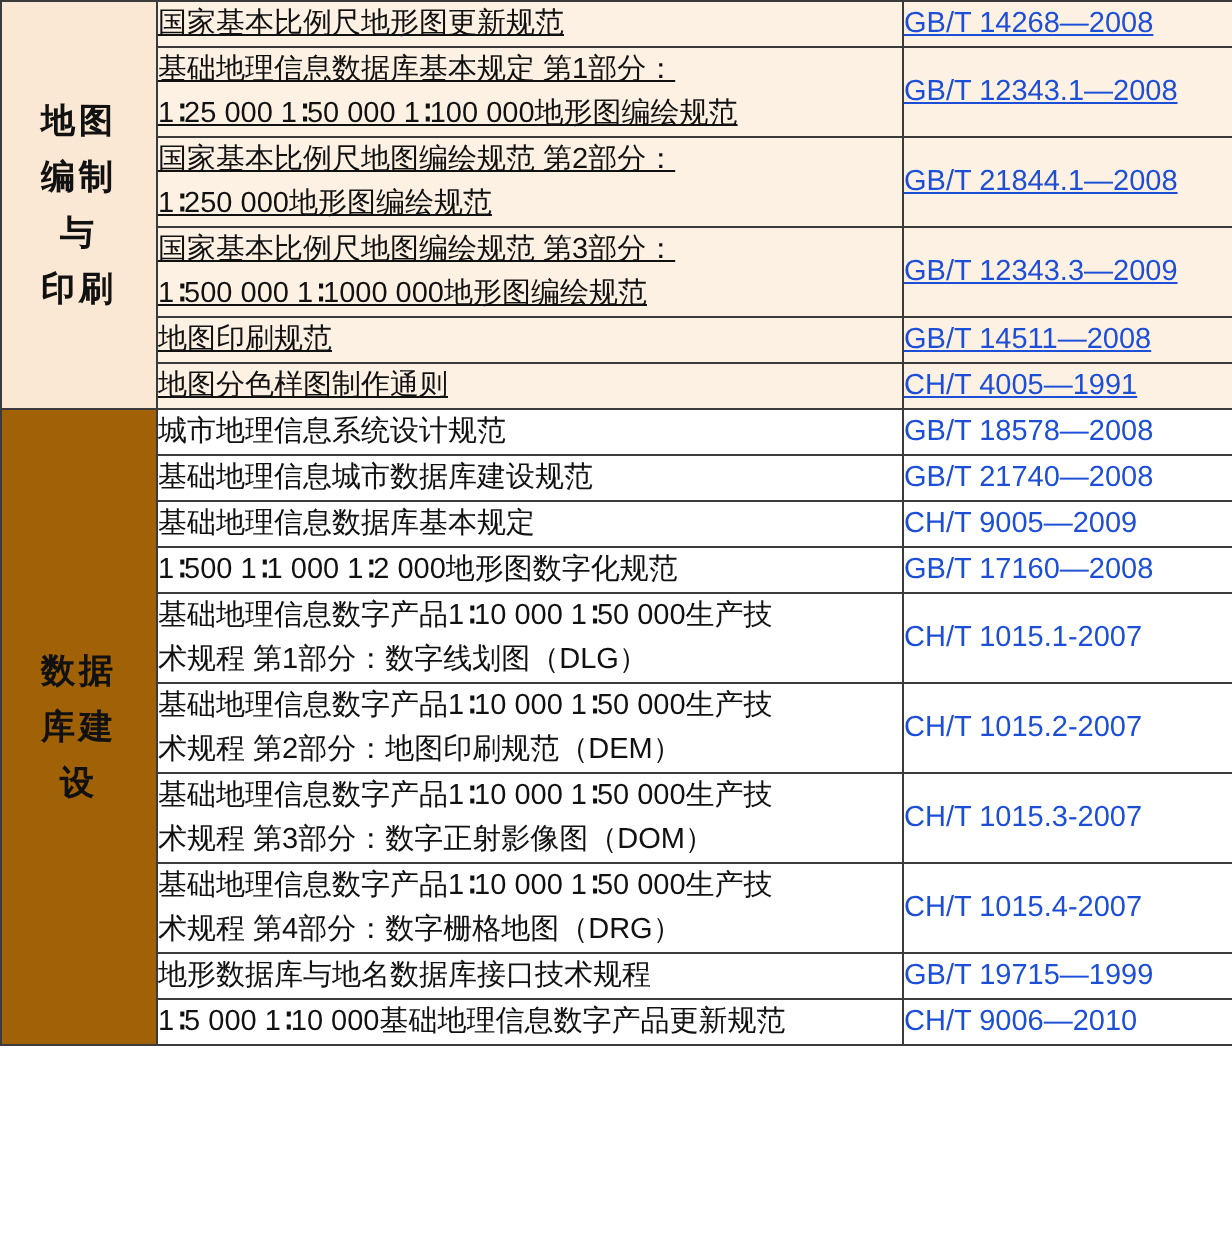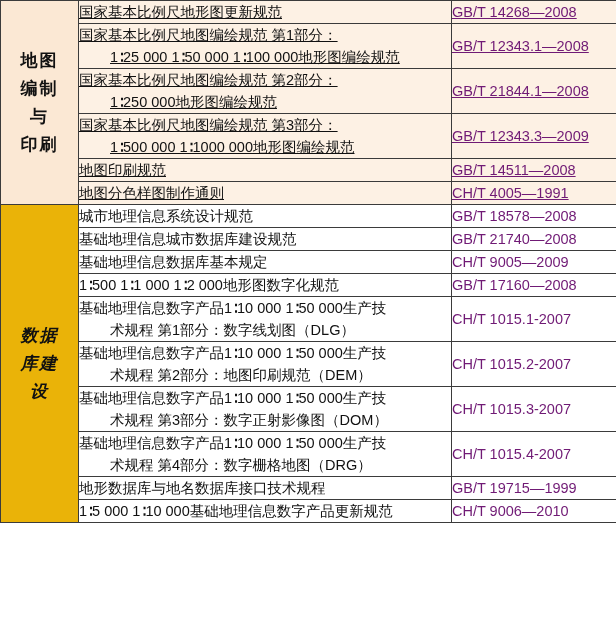--- a/index.html
+++ b/index.html
@@ -31,33 +31,32 @@
   td.cat {
     background: #fbe8d4;
     text-align: center;
     font-size: 17px;
     font-weight: bold;
     letter-spacing: 2px;
     color: #111;
     line-height: 28px;
   }
   td.cat.plain {
-    background: #eab308;
-    font-style: italic;
+    background: #a16207;
   }
   td.name {
     padding: 7px 8px 7px 10px;
     font-size: 14.5px;
     color: #111;
     line-height: 22px;
   }
   td.code {
     padding: 7px 6px 7px 10px;
     font-size: 14.5px;
-    color: #701a75;
+    color: #1d4ed8;
     line-height: 22px;
     white-space: nowrap;
   }
   tr.tint td.name, tr.tint td.code {
     background: #fdf1e4;
     text-decoration: underline;
   }
   tr.white td.name, tr.white td.code {
     background: #ffffff;
   }
@@ -66,21 +65,20 @@
     align-items: center;
     justify-content: center;
     height: 100%;
   }
   .cat-text {
     display: block;
     white-space: pre-line;
   }
   .line2 {
     display: block;
-    margin-left: 31px;
   }
 </style>
 </head>
 <body>
 
 <table class="std-table">
   <colgroup>
     <col class="c-cat">
     <col class="c-name">
     <col class="c-code">
@@ -96,21 +94,21 @@
 印刷</span>
         </div>
       </td>
       <td class="name">
         <span class="line1">国家基本比例尺地形图更新规范</span>
       </td>
       <td class="code">GB/T 14268—2008</td>
     </tr>
     <tr class="tint">
       <td class="name">
-        <span class="line1">国家基本比例尺地图编绘规范  第1部分：</span>
+        <span class="line1">基础地理信息数据库基本规定  第1部分：</span>
         <span class="line2">1∶25 000 1∶50 000 1∶100 000地形图编绘规范</span>
       </td>
       <td class="code">GB/T 12343.1—2008</td>
     </tr>
     <tr class="tint">
       <td class="name">
         <span class="line1">国家基本比例尺地图编绘规范  第2部分：</span>
         <span class="line2">1∶250 000地形图编绘规范</span>
       </td>
       <td class="code">GB/T 21844.1—2008</td>

